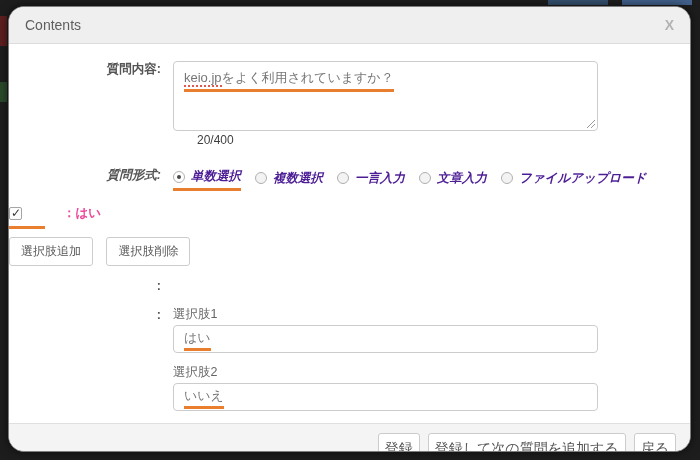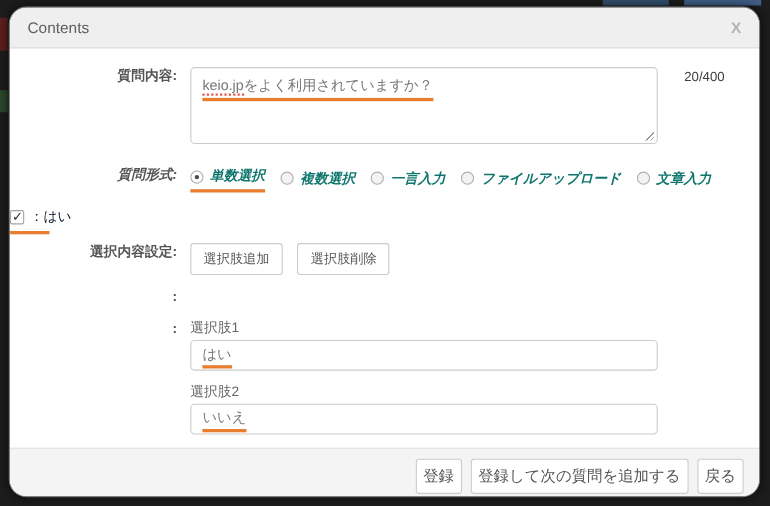--- a/index.html
+++ b/index.html
@@ -95,34 +95,34 @@
   .radio{
     width:12px;height:12px;border-radius:50%;
     border:1px solid #b0b0b0;background:#f3f3f3;
     margin-right:6px;position:relative;flex:0 0 12px;
   }
   .radio.checked{background:#fff;}
   .radio.checked::after{
     content:"";position:absolute;left:3px;top:3px;width:4px;height:4px;
     border-radius:50%;background:#4a4a4a;
   }
-  .opt-label{font-weight:bold;color:#0f766e;}
+  .opt-label{font-weight:bold;color:#4c1d95;}
 
   
   .checkline{display:inline-flex;align-items:center;cursor:pointer;position:relative;}
   .checkbox{
     width:13px;height:13px;border:1px solid #a5a5a5;border-radius:2px;
     background:#fdfdfd;margin-right:5px;position:relative;flex:0 0 13px;
   }
   .checkbox.unchecked{background:#f2f2f2;border-color:#c0c0c0;}
   .checkbox.checked::after{
     content:"\2713";position:absolute;left:1px;top:-2px;
     font-size:12px;font-weight:bold;color:#333;
   }
-  .check-label{font-weight:normal;color:#0f172a;}
+  .check-label{font-weight:bold;color:#ec4899;margin-left:36px;}
   .under-bar{height:3px;background:var(--annotation);margin-top:3px;}
 
   
   .btn{
     display:inline-block;
     background:#fff;border:1px solid #ccc;border-radius:3px;
     padding:5px 11px;font-size:12px;color:#555;
     font-family:inherit;cursor:pointer;
   }
   .btn + .btn{margin-left:10px;}
@@ -165,21 +165,21 @@
   <div class="modal-header">
     <span class="modal-title">Contents</span>
     <span class="modal-close">X</span>
   </div>
 
   <div class="modal-body">
 
     <div class="row mb20">
       <div class="label-col">質問内容:</div>
       <div class="content-col">
-        <div style="display:flex;align-items:flex-start;">
+        <div style="display:flex;align-items:flex-start;flex-direction:column;">
           <div class="ta">
             <span class="annotated"><span class="spellerr">keio.jp</span><span>をよく利用されていますか？</span></span>
             <span class="resize-handle"></span>
           </div>
           <div class="counter">20/400</div>
         </div>
       </div>
     </div>
 
     <div class="row mb14">
@@ -192,41 +192,40 @@
         <label class="opt">
           <span class="radio"></span>
           <span class="opt-label">複数選択</span>
         </label>
         <label class="opt">
           <span class="radio"></span>
           <span class="opt-label">一言入力</span>
         </label>
         <label class="opt">
           <span class="radio"></span>
+          <span class="opt-label">文章入力</span>
+        </label>
+        <label class="opt">
+          <span class="radio"></span>
           <span class="opt-label">ファイルアップロード</span>
-        </label>
-        <label class="opt">
-          <span class="radio"></span>
-          <span class="opt-label">文章入力</span>
         </label>
       </div>
     </div>
 
     <div class="row mb8">
       <div class="content-col">
         <label class="checkline">
           <span class="checkbox checked"></span>
           <span class="check-label">：はい</span>
         </label>
         <div class="under-bar" style="width:36px;"></div>
       </div>
     </div>
 
     <div class="row mb12">
-      <div class="label-col">選択内容設定:</div>
       <div class="content-col">
         <button class="btn">選択肢追加</button>
         <button class="btn">選択肢削除</button>
       </div>
     </div>
 
     <div class="row mb12">
       <div class="label-col">:</div>
     </div>
 

